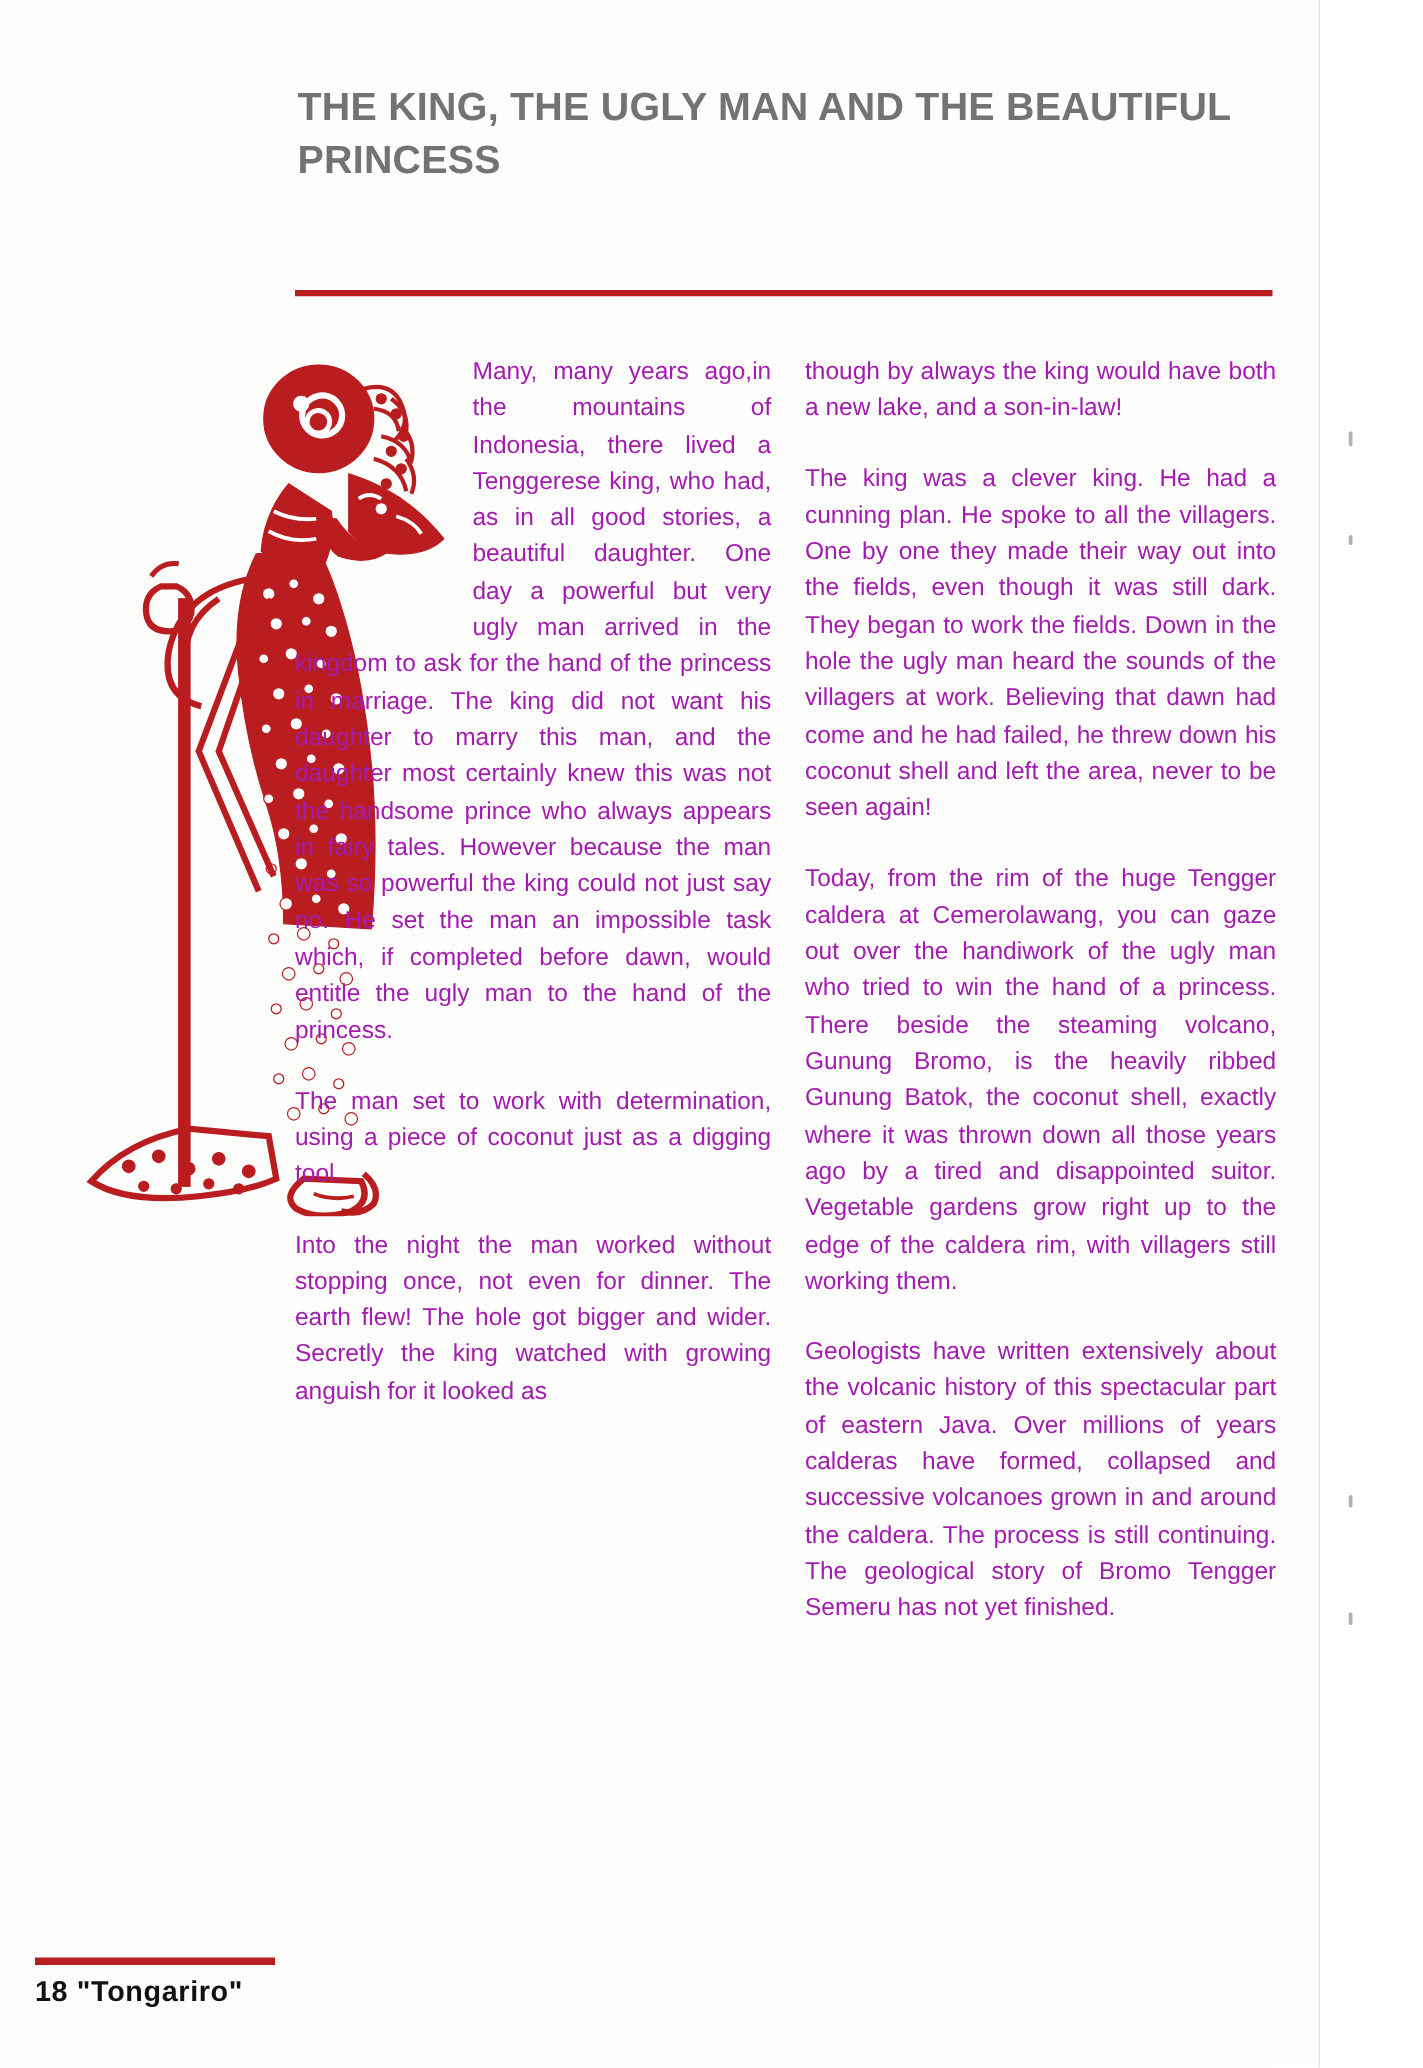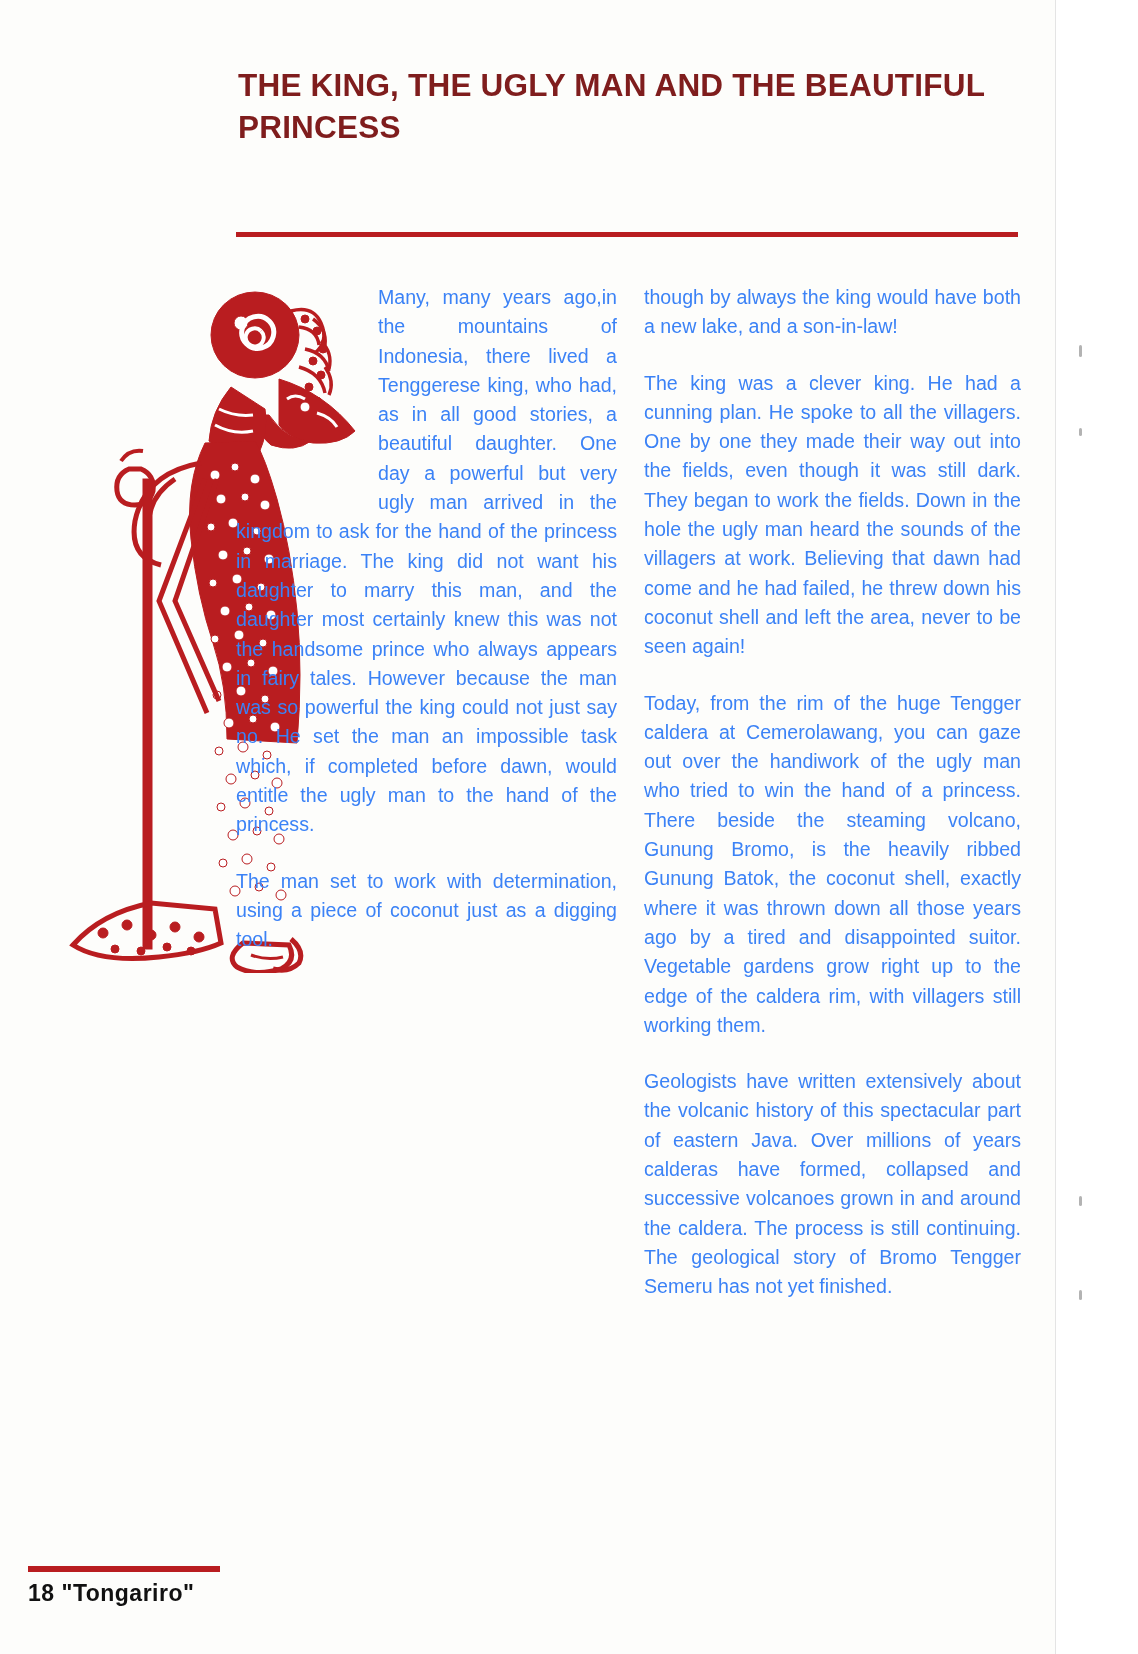--- a/index.html
+++ b/index.html
@@ -45,41 +45,41 @@
   
   .title {
     position: absolute;
     left: 238px;
     top: 44px;
     width: 790px;
     font-size: 31.5px;
     font-weight: bold;
     line-height: 1.33;
     letter-spacing: .2px;
-    color: #7f1d1d;
+    color: #737373;
   }
 
   
   .title-rule {
     position: absolute;
     left: 236px;
     top: 232px;
     width: 782px;
     height: 5px;
     background: #b91d20;
   }
 
   
   .col {
     position: absolute;
     top: 283px;
     font-size: 19.6px;
     line-height: 29.3px;
     text-align: justify;
-    color: #3b82f6;
+    color: #a21caf;
   }
   .col p { margin: 0 0 27px 0; }
   .col p:last-child { margin-bottom: 0; }
 
   .col-left  { left: 236px;  width: 381px; }
   .col-right { left: 644px;  width: 377px; }
 
   
   .wrap-shape {
     float: left;
@@ -266,20 +266,21 @@
     </svg>
   </div>
 
   <div class="col col-left">
     <p>
       <span class="wrap-shape"></span><span>Many, many years ago,in the mountains of Indonesia, there lived a Tenggerese king, who had, as in all good stories, a beautiful daughter. One day a powerful but very ugly man arrived in the kingdom to ask for the hand of the princess in marriage. The king did not want his daughter to marry this man, and the daughter most certainly knew this was not the handsome prince who always appears in fairy tales. However because the man was so powerful the king could not just say no. He set the man an impossible task which, if completed before dawn, would entitle the ugly man to the hand of the princess.</span>
     </p>
 
 
     <p>The man set to work with determination, using a piece of coconut just as a digging tool.</p>
+    <p>Into the night the man worked without stopping once, not even for dinner. The earth flew! The hole got bigger and wider. Secretly the king watched with growing anguish for it looked as</p>
   </div>
 
   <div class="col col-right">
     <p>though by always the king would have both a new lake, and a son-in-law!</p>
     <p>The king was a clever king. He had a cunning plan. He spoke to all the villagers. One by one they made their way out into the fields, even though it was still dark. They began to work the fields. Down in the hole the ugly man heard the sounds of the villagers at work. Believing that dawn had come and he had failed, he threw down his coconut shell and left the area, never to be seen again!</p>
     <p>Today, from the rim of the huge Tengger caldera at Cemerolawang, you can gaze out over the handiwork of the ugly man who tried to win the hand of a princess. There beside the steaming volcano, Gunung Bromo, is the heavily ribbed Gunung Batok, the coconut shell, exactly where it was thrown down all those years ago by a tired and disappointed suitor. Vegetable gardens grow right up to the edge of the caldera rim, with villagers still working them.</p>
     <p>Geologists have written extensively about the volcanic history of this spectacular part of eastern Java. Over millions of years calderas have formed, collapsed and successive volcanoes grown in and around the caldera. The process is still continuing. The geological story of Bromo Tengger Semeru has not yet finished.</p>
   </div>
 
   <div class="footer-rule"></div>

